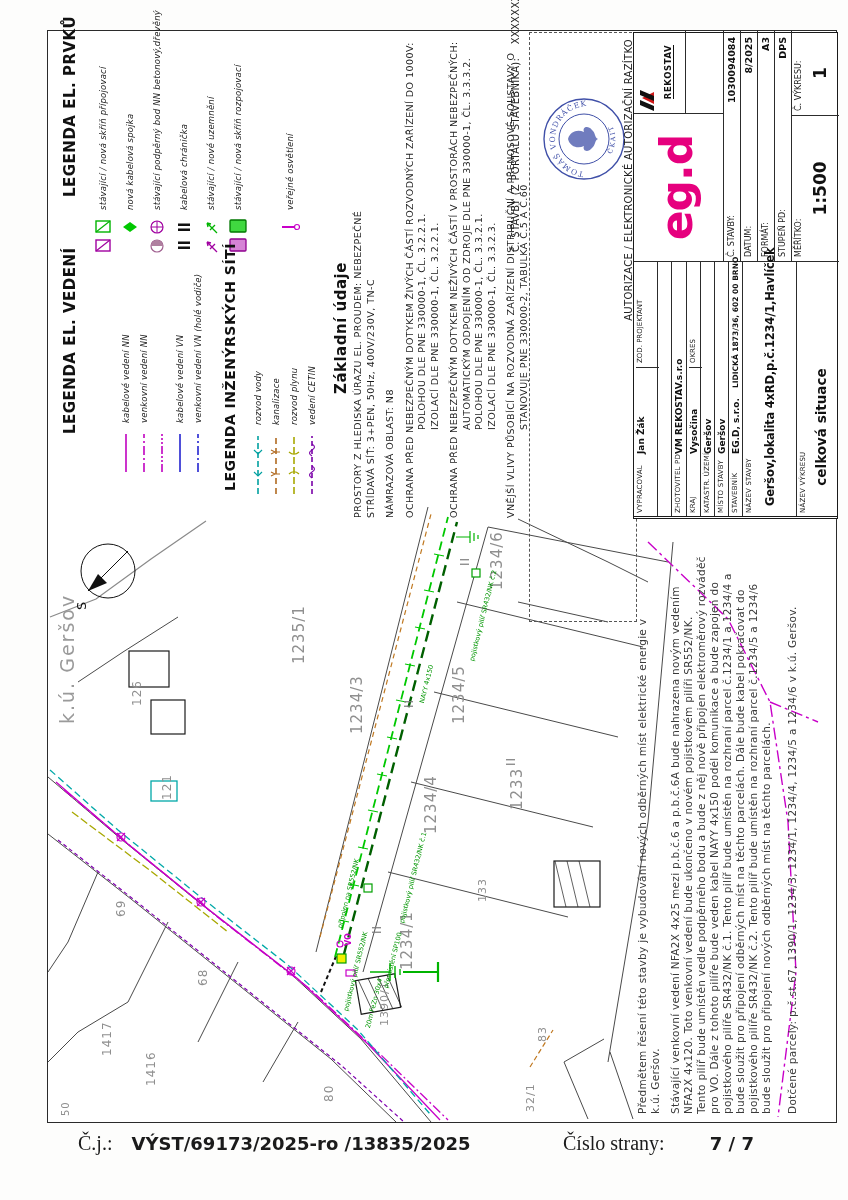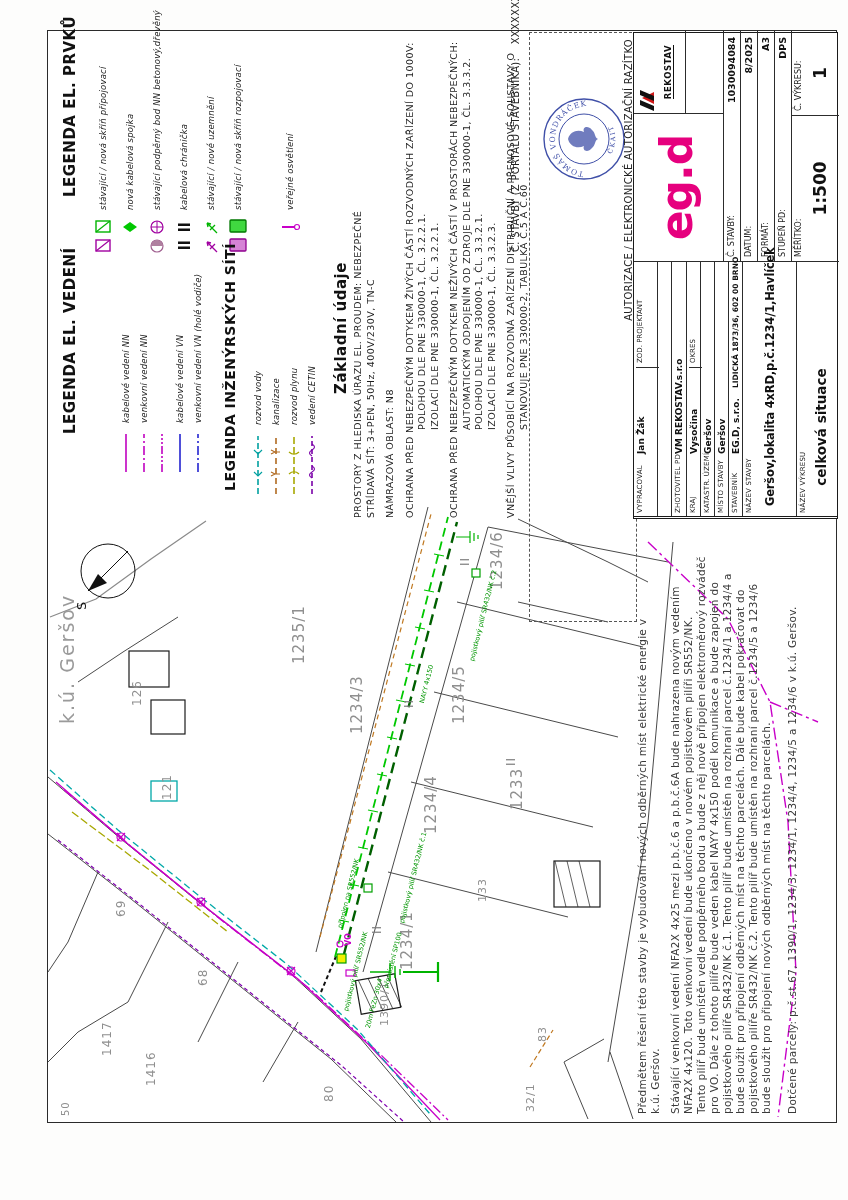--- a/index.html
+++ b/index.html
@@ -417,14 +417,22 @@
     <div class="para">pro VO. Dále z tohoto pilíře bude veden kabel NAYY 4x150 podél komunikace a bude zapojen do</div>
     <div class="para">pojistkového pilíře SR432/NK č.1. Tento pilíř bude umístěn na rozhraní parcel č.1234/1 a 1234/4 a</div>
     <div class="para">bude sloužit pro připojení odběrných míst na těchto parcelách. Dále bude kabel pokračovat do</div>
     <div class="para">pojistkového pilíře SR432/NK č.2. Tento pilíř bude umístěn na rozhraní parcel č.1234/5 a 1234/6</div>
     <div class="para">bude sloužit pro připojení nových odběrných míst na těchto parcelách.</div>
   </div>
   <div class="lay para" style="left:8px;top:738px;width:585px;">Dotčené parcely: p.č.st.67, 1390/1, 1234/3, 1234/1, 1234/4, 1234/5 a 1234/6 v k.ú. Geršov.</div>
 
  </div>
 
+ <div class="foot" style="left:78px;top:1132px;">
+   <span class="lab">Č.j.:</span>
+   <span class="val">VÝST/69173/2025-ro /13835/2025</span>
+ </div>
+ <div class="foot" style="left:563px;top:1132px;">
+   <span class="lab">Číslo strany:</span>
+   <span class="val" style="margin-left:40px;">7 / 7</span>
+ </div>
 
 </div>
 
 </body></html>

